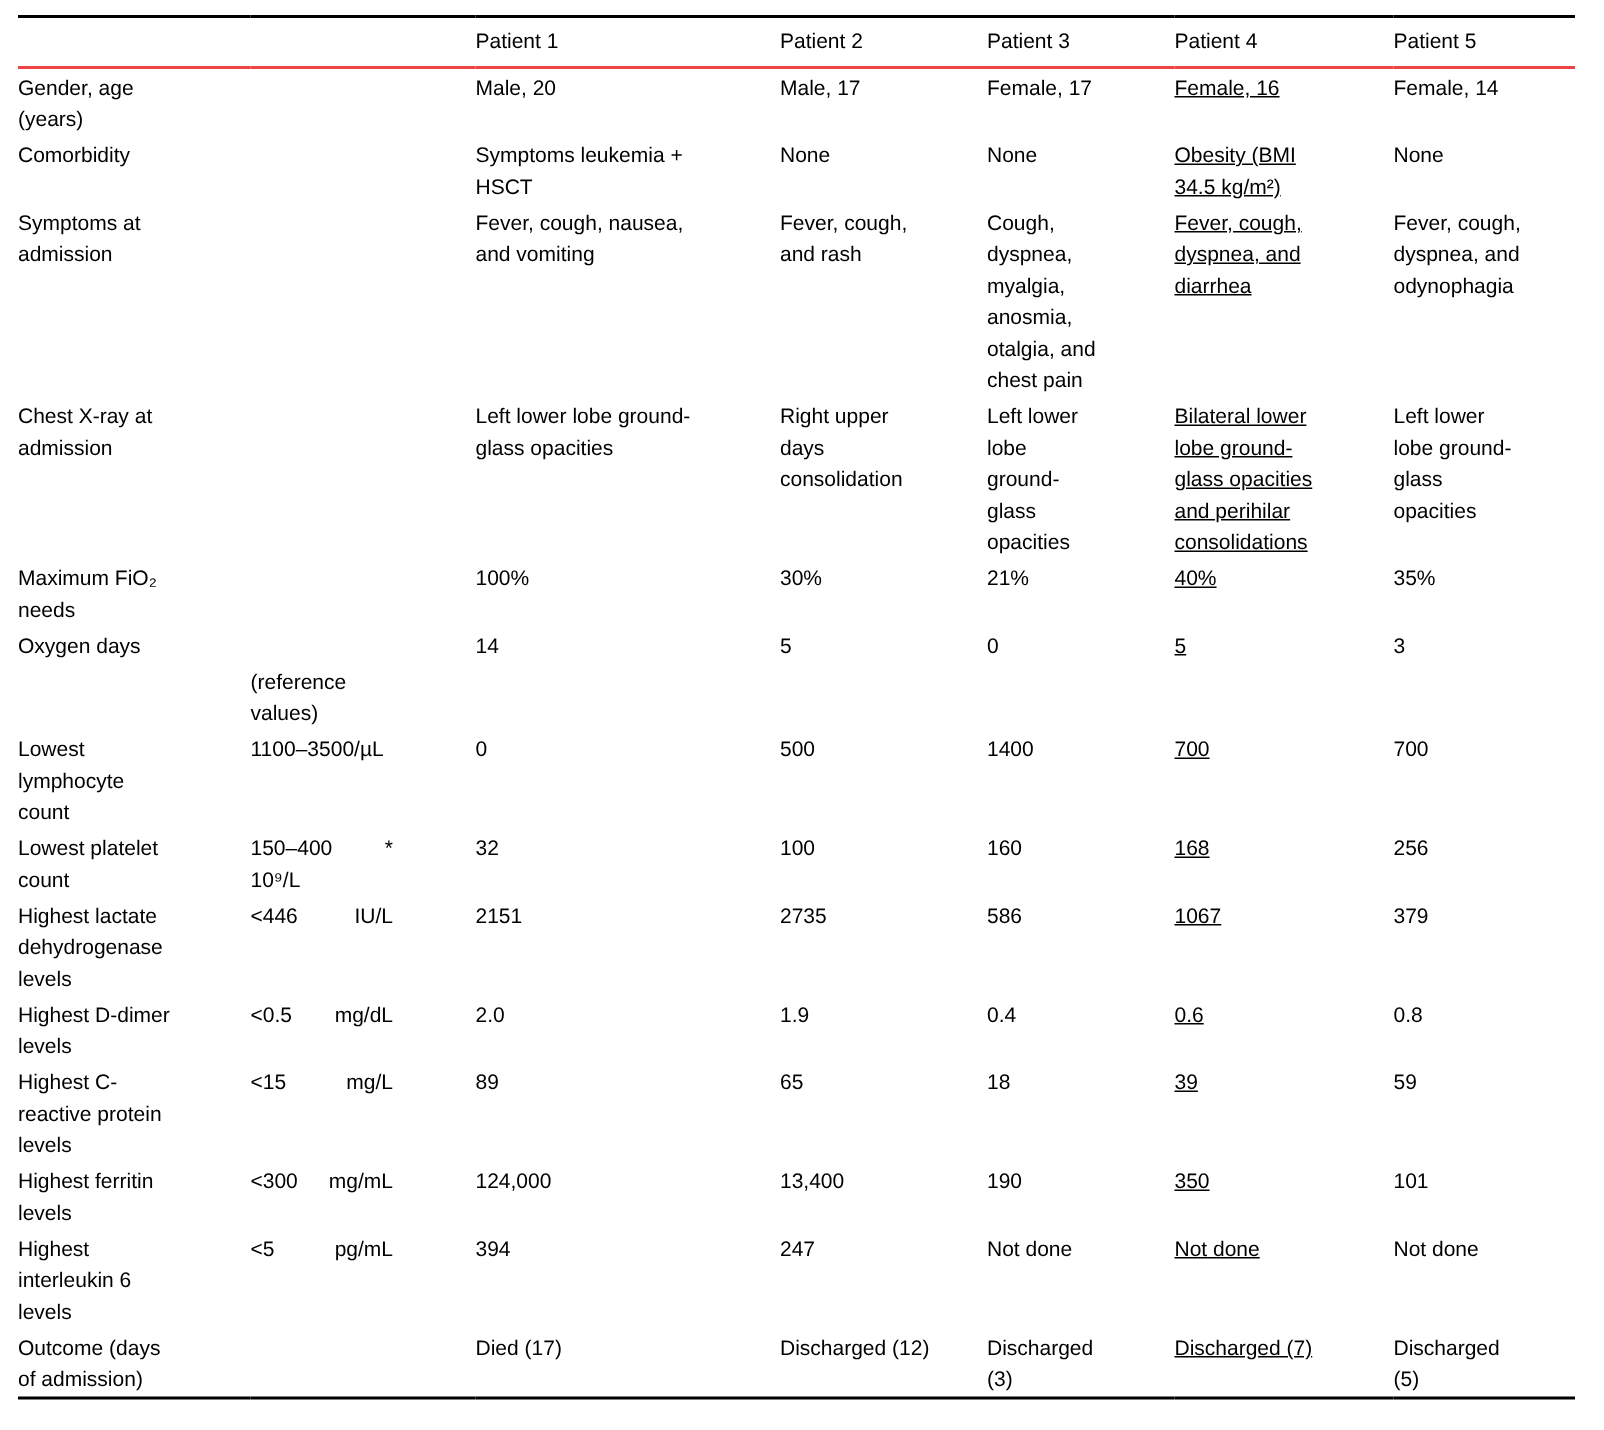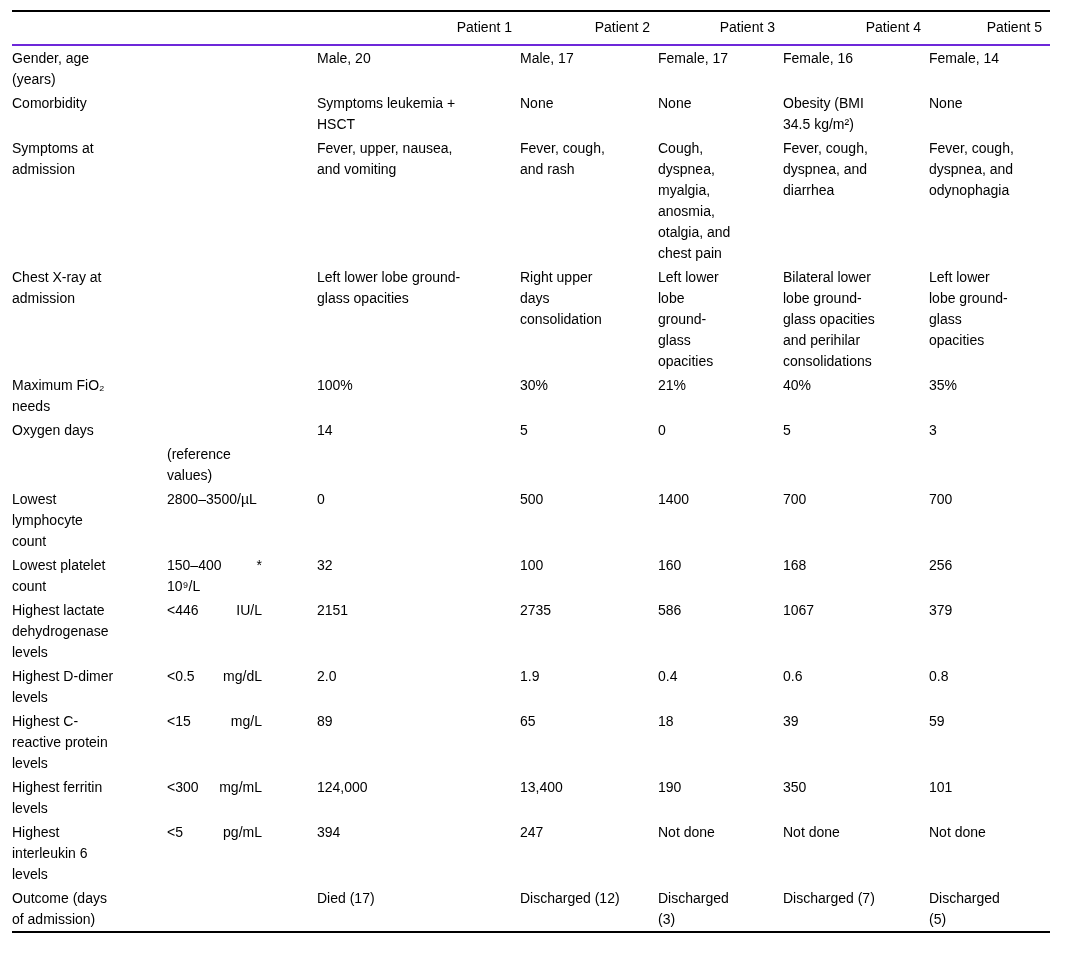--- a/index.html
+++ b/index.html
@@ -14,38 +14,38 @@
   table.patients {
     border-collapse: collapse;
     table-layout: fixed;
     width: 1038px;
     font-size: 14px;
     line-height: 21px;
     border-top: 2px solid #000;
     border-bottom: 2px solid #000;
   }
   thead th {
-    text-align: right;
+    text-align: left;
     font-weight: 400;
     vertical-align: top;
     padding: 5px 8px 6px 0;
-    border-bottom: 2px solid #6d28d9;
+    border-bottom: 2px solid #ef4444;
   }
   td {
     vertical-align: top;
     text-align: left;
     padding: 2px 16px 1px 0;
     overflow-wrap: break-word;
   }
   td.c-label { padding-right: 50px; }
   td.c-ref   { padding-right: 55px; text-align: justify; text-align-last: justify; }
   td.c-p1 { padding-right: 45px; }
   td.c-p2 { padding-right: 36px; }
   td.c-p3 { padding-right: 50px; }
-  td.c-p4 { padding-right: 44px; }
+  td.c-p4 { padding-right: 44px; text-decoration: underline; }
   td.c-p5 { padding-right: 30px; }
 </style>
 </head>
 <body>
 
 <div class="page">
   <table class="patients">
     <colgroup>
       <col style="width:155px">
       <col style="width:150px">
@@ -81,21 +81,21 @@
           <td class="c-ref"></td>
           <td class="c-val c-p1">Symptoms leukemia + HSCT</td>
           <td class="c-val c-p2">None</td>
           <td class="c-val c-p3">None</td>
           <td class="c-val c-p4">Obesity (BMI 34.5 kg/m²)</td>
           <td class="c-val c-p5">None</td>
         </tr>
         <tr>
           <td class="c-label">Symptoms at admission</td>
           <td class="c-ref"></td>
-          <td class="c-val c-p1">Fever, upper, nausea, and vomiting</td>
+          <td class="c-val c-p1">Fever, cough, nausea, and vomiting</td>
           <td class="c-val c-p2">Fever, cough, and rash</td>
           <td class="c-val c-p3">Cough, dyspnea, myalgia, anosmia, otalgia, and chest pain</td>
           <td class="c-val c-p4">Fever, cough, dyspnea, and diarrhea</td>
           <td class="c-val c-p5">Fever, cough, dyspnea, and odynophagia</td>
         </tr>
         <tr>
           <td class="c-label">Chest X-ray at admission</td>
           <td class="c-ref"></td>
           <td class="c-val c-p1">Left lower lobe ground-glass opacities</td>
           <td class="c-val c-p2">Right upper days consolidation</td>
@@ -125,21 +125,21 @@
           <td class="c-label"></td>
           <td class="c-ref">(reference values)</td>
           <td class="c-val c-p1"></td>
           <td class="c-val c-p2"></td>
           <td class="c-val c-p3"></td>
           <td class="c-val c-p4"></td>
           <td class="c-val c-p5"></td>
         </tr>
         <tr>
           <td class="c-label">Lowest lymphocyte count</td>
-          <td class="c-ref">2800–3500/µL</td>
+          <td class="c-ref">1100–3500/µL</td>
           <td class="c-val c-p1">0</td>
           <td class="c-val c-p2">500</td>
           <td class="c-val c-p3">1400</td>
           <td class="c-val c-p4">700</td>
           <td class="c-val c-p5">700</td>
         </tr>
         <tr>
           <td class="c-label">Lowest platelet count</td>
           <td class="c-ref">150–400 * 10⁹/L</td>
           <td class="c-val c-p1">32</td>

